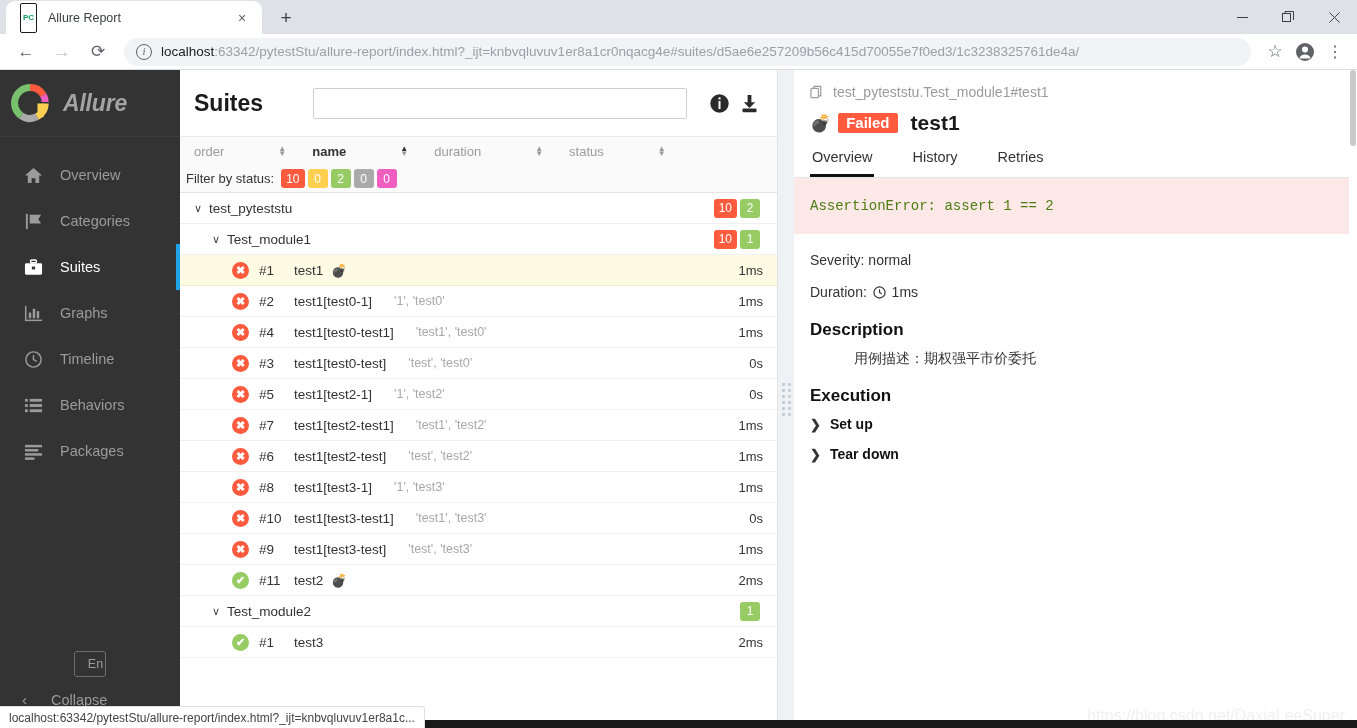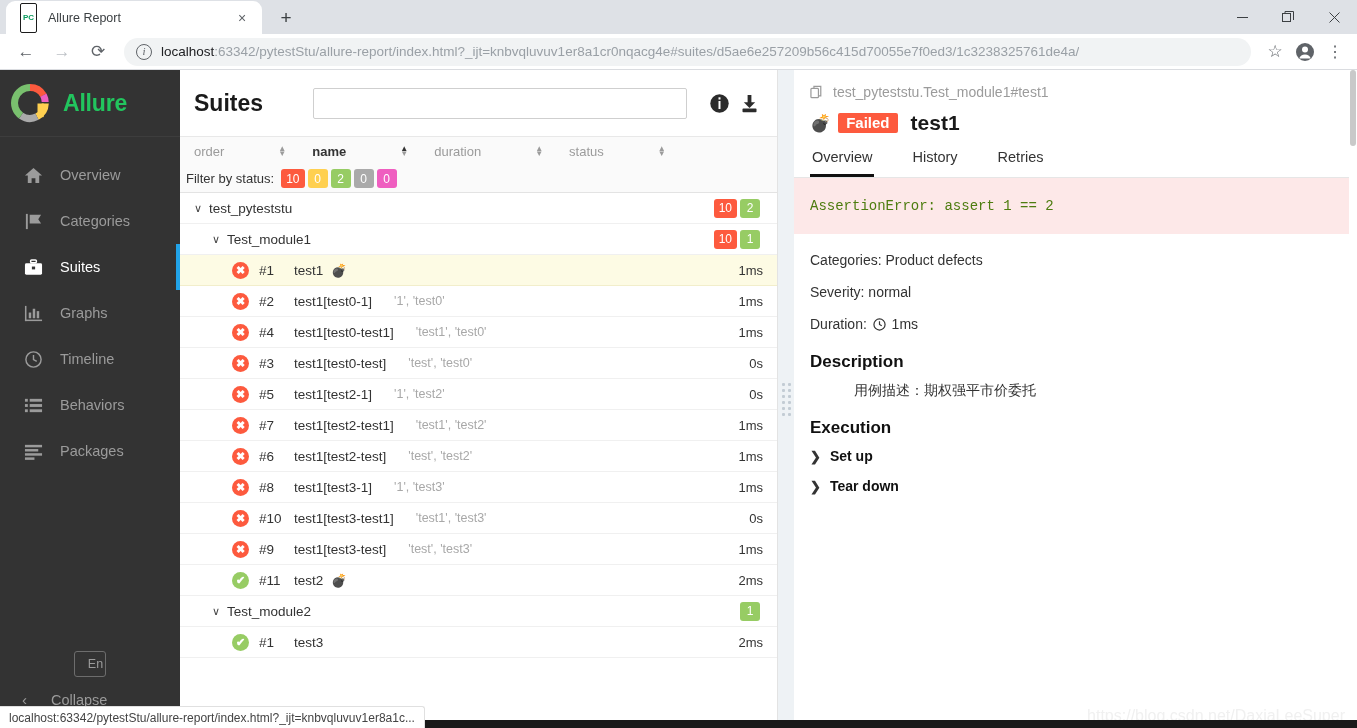--- a/index.html
+++ b/index.html
@@ -91,22 +91,23 @@
     display: flex; flex-direction: column; position: relative;
   }
   .logo-row {
     height: 67px; display: flex; align-items: center;
     padding-left: 10px; border-bottom: 1px solid #3d3d3d;
   }
   .logo-mark {
     width: 40px; height: 40px; flex: 0 0 40px; position: relative;
   }
   .logo-text {
-    margin-left: 13px; color: #22c55e; font-size: 23px; font-weight: bold;
+    margin-left: 13px; color: #a3a3a3; font-size: 23px; font-weight: bold;
     letter-spacing: -0.2px;
+    font-style: italic;
   }
   .nav-list { padding-top: 15px; }
   .nav-item {
     height: 46px; display: flex; align-items: center; padding-left: 22px;
     color: #9b9b9b; font-size: 14.5px; position: relative;
   }
   .nav-item .nav-icon {
     width: 22px; flex: 0 0 22px; margin-right: 16px;
     display: flex; align-items: center; justify-content: center;
     color: #9b9b9b;
@@ -659,21 +660,20 @@
       <div class="dtab active">Overview</div>
       <div class="dtab">History</div>
       <div class="dtab">Retries</div>
     </div>
 
     <div class="err-block">
       <div class="err-text">AssertionError: assert 1 == 2</div>
     </div>
 
     <div class="meta-block">
-      <div class="meta-line">Categories: Product defects</div>
       <div class="meta-line">Severity: normal</div>
       <div class="meta-line">
         <span>Duration:</span>
         <span class="clock-ico">
           <svg width="13" height="13" viewBox="0 0 14 14" fill="none" stroke="#333" stroke-width="1.3">
               <circle cx="7" cy="7" r="6"></circle>
               <path d="M7 3.4V7l2.4 1.4"></path>
             </svg>
         </span>
         <span>1ms</span>

